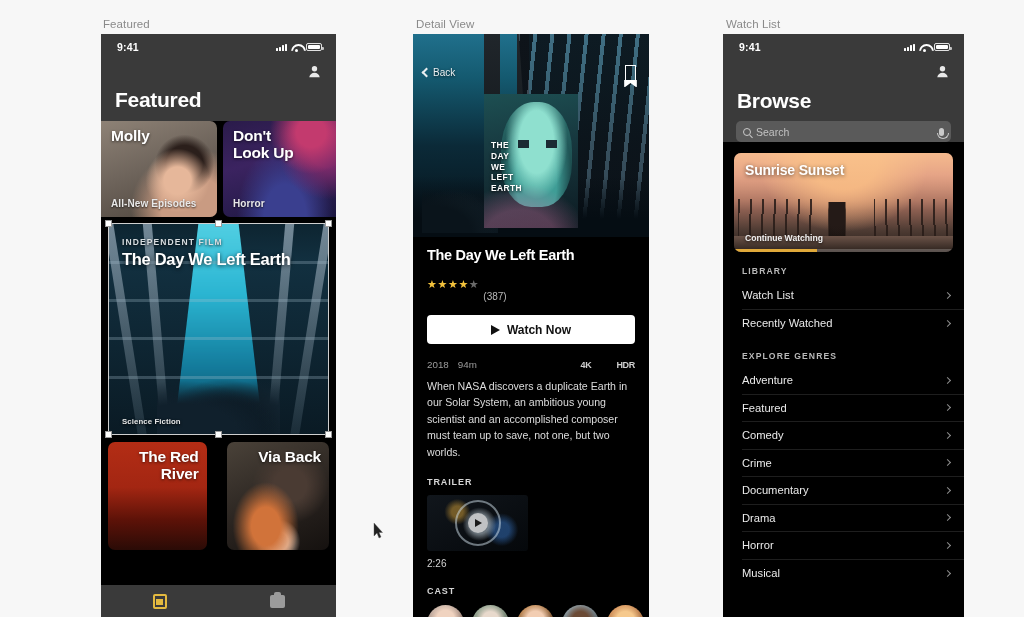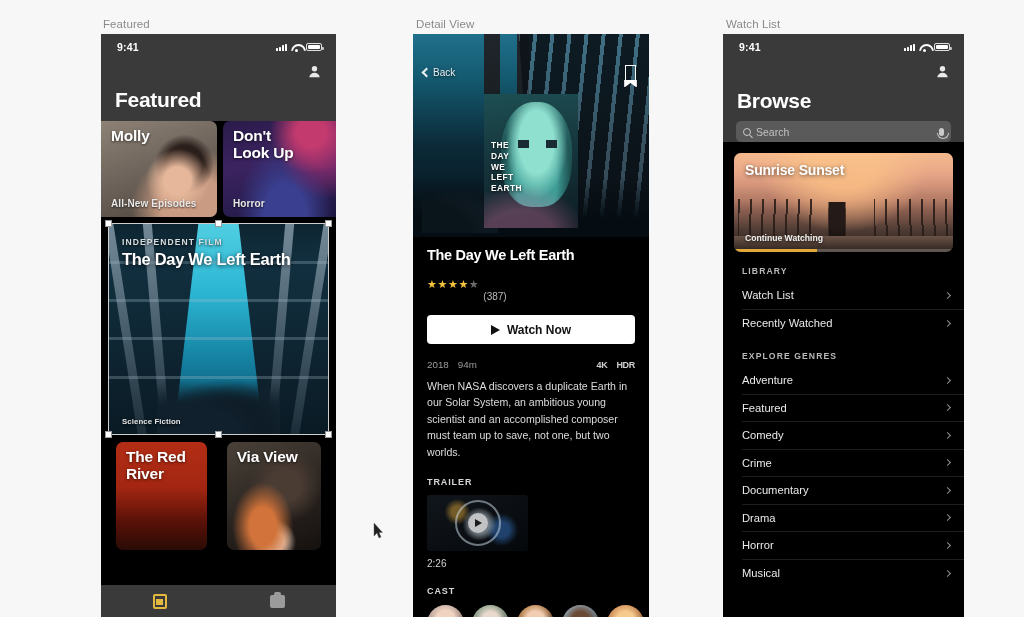--- a/index.html
+++ b/index.html
@@ -224,21 +224,21 @@
   .stars .off{ color:#6a6a6a; }
   .rev{ color:#b9b9b9; font-size:10px;margin-top:24px; }
   .watch-btn{
     margin:13px 0 0; height:29px; background:#fff; border-radius:4px;
     display:flex; align-items:center; justify-content:center; gap:7px;
     color:#111; font-size:12px; font-weight:700;
   }
   .play-tri{ width:0;height:0;border-left:9px solid #111;border-top:5.5px solid transparent;border-bottom:5.5px solid transparent; }
   .meta-row{ display:flex; align-items:center; justify-content:space-between; margin-top:15px; }
   .meta-left{ color:#9c9c9c; font-size:9.8px; display:flex; gap:9px; }
-  .meta-right{ display:flex; gap:9px; align-items:center; }
+  .meta-right{ display:flex; gap:25px; align-items:center; }
   .badge4k{ color:#cfcfcf; font-size:9px; font-weight:800; letter-spacing:-.3px; }
   .badgehdr{ color:#cfcfcf; font-size:9px; font-weight:800; letter-spacing:-.3px; }
   .synopsis{ color:#dcdcdc; font-size:10.6px; line-height:1.55; margin-top:8px; }
   .section-h{ color:#d6d6d6; font-size:9px; font-weight:700; letter-spacing:.9px; margin-top:17px; }
   .trailer{ margin-top:8px; width:101px; height:56px; border-radius:3px; position:relative; overflow:hidden;
     background:
       radial-gradient(circle at 52% 52%, rgba(190,205,215,.55) 0 16%, rgba(190,205,215,0) 28%),
       radial-gradient(circle at 30% 30%, rgba(240,180,60,.45) 0 7%, rgba(240,180,60,0) 16%),
       radial-gradient(circle at 74% 62%, rgba(60,130,220,.45) 0 9%, rgba(60,130,220,0) 20%),
       linear-gradient(150deg,#11161c,#05080b);
@@ -382,28 +382,28 @@
       <div class="sel-edge" style="left:7px;top:0;bottom:0;width:1px;"></div>
       <div class="sel-edge" style="right:7px;top:0;bottom:0;width:1px;"></div>
       <div class="sel-handle" style="left:4px;top:-3px;"></div>
       <div class="sel-handle" style="left:50%;margin-left:-3.5px;top:-3px;"></div>
       <div class="sel-handle" style="right:4px;top:-3px;"></div>
       <div class="sel-handle" style="left:4px;bottom:-3px;"></div>
       <div class="sel-handle" style="left:50%;margin-left:-3.5px;bottom:-3px;"></div>
       <div class="sel-handle" style="right:4px;bottom:-3px;"></div>
     </div>
 
-    <div class="row2" style="margin-top:7px; padding:0 15px; gap:20px;">
+    <div class="row2" style="margin-top:7px; padding:0 7px; gap:20px;text-align:right;">
       <div class="tile" style="width:105px;height:108px;">
         <div class="art-red"></div>
         <div class="tl-title">The Red River</div>
       </div>
       <div class="tile" style="width:109px;height:108px;">
         <div class="art-roma"></div>
-        <div class="tl-title">Via View</div>
+        <div class="tl-title">Via Back</div>
       </div>
     </div>
 
     <div class="tabbar">
       <div class="tab">
           <span class="tabicon"></span>
         </div>
       <div class="tab">
           <span class="tabicon2"></span>
         </div>

